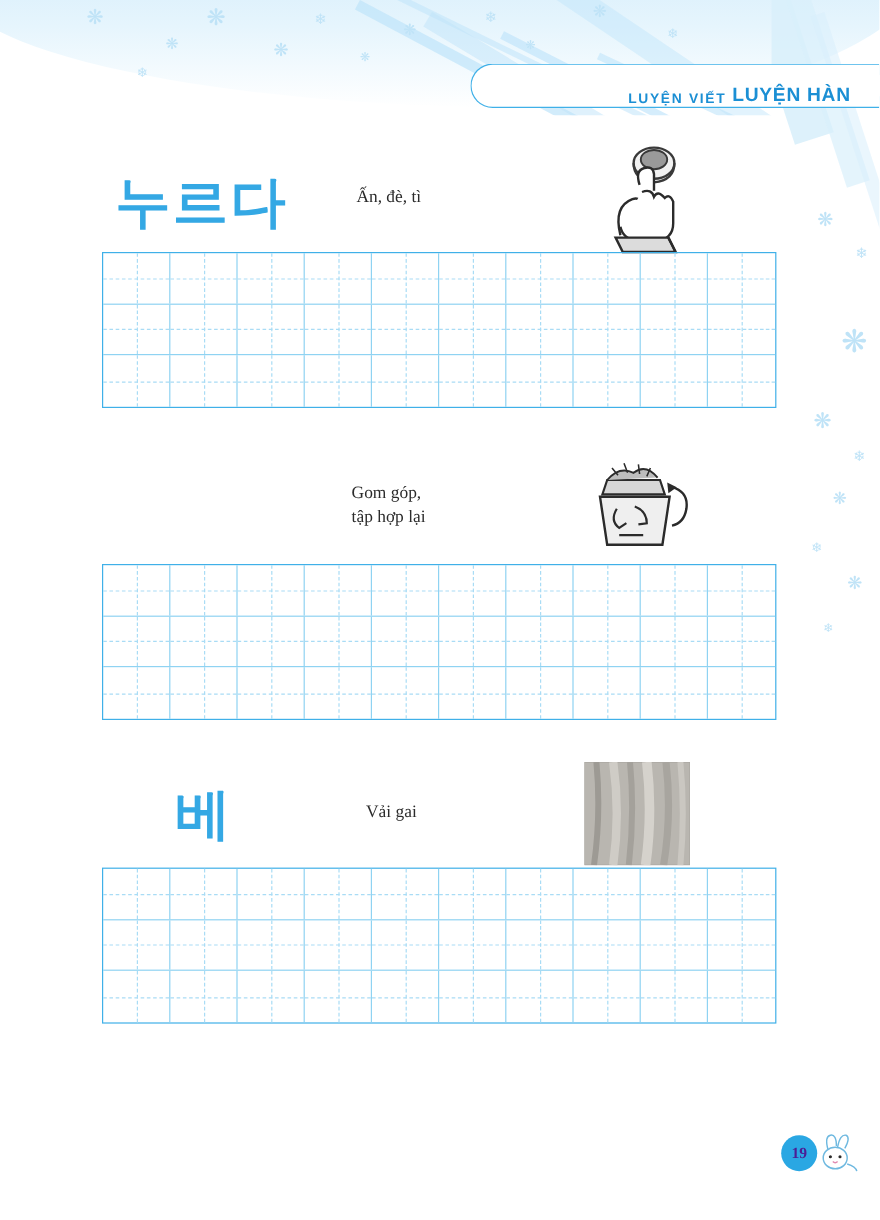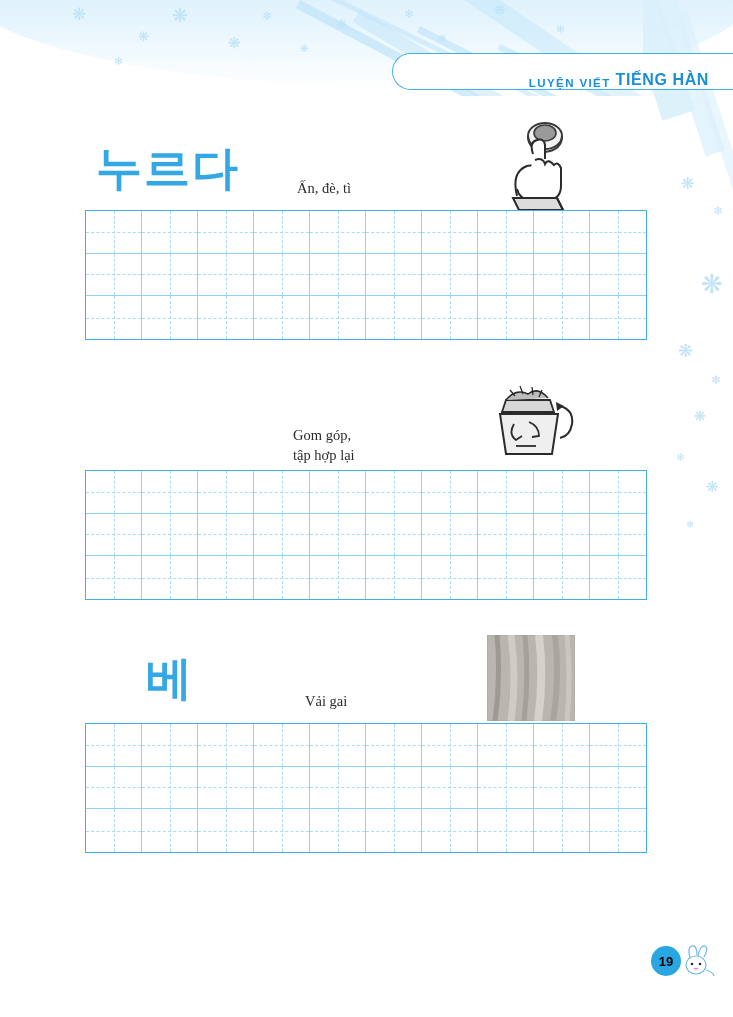--- a/index.html
+++ b/index.html
@@ -122,21 +122,20 @@
     letter-spacing: 2px;
     white-space: nowrap;
   }
   .meaning {
     position: absolute;
     color: #2b2b2b;
     font-family: "Liberation Serif", serif;
     font-size: 14.5px;
     line-height: 20px;
     white-space: pre-line;
-    margin-top: 24px;
   }
 
   
   .illus {
     position: absolute;
   }
 
   
   .grid {
     position: absolute;
@@ -173,22 +172,22 @@
   }
 
   
   .page-badge {
     position: absolute;
     left: 651px;
     top: 946px;
     width: 30px; height: 30px;
     border-radius: 50%;
     background: #2aa7e3;
-    color: #000000;
-    font-family: Liberation Sans, sans-serif;
+    color: #4c1d95;
+    font-family: Liberation Serif, serif;
     font-size: 13px;
     font-weight: bold;
     display: flex;
     align-items: center;
     justify-content: center;
   }
   .footer-mascot {
     position: absolute;
     left: 680px;
     top: 944px;
@@ -234,21 +233,21 @@
   <span class="snow" style="left:701px; top:272px; font-size:26px;">❋</span>
   <span class="snow" style="left:678px; top:342px; font-size:18px;">❋</span>
   <span class="snow" style="left:711px; top:374px; font-size:12px;">❄</span>
   <span class="snow" style="left:694px; top:410px; font-size:14px;">❋</span>
   <span class="snow" style="left:676px; top:452px; font-size:11px;">❄</span>
   <span class="snow" style="left:706px; top:480px; font-size:15px;">❋</span>
   <span class="snow" style="left:686px; top:520px; font-size:10px;">❄</span>
 
   <div class="header-tab">
     <span class="ht-text ht-small">LUYỆN VIẾT</span>
-    <span class="ht-text ht-big">TIẾNG HÀN</span>
+    <span class="ht-text ht-big">LUYỆN HÀN</span>
   </div>
 
   <div class="word-block" style="top:120px;">
     <div class="word-row">
       <div class="hangul" style="left:96px; top:18px;">누르다</div>
       <div class="meaning" style="left:297px; top:34px;">Ấn, đè, tì</div>
 
       <div class="illus" style="left:487px; top:-2px;">
         <svg width="90" height="98" viewBox="0 0 90 98">
           <ellipse cx="58" cy="18" rx="17" ry="13" fill="#f2f2f2" stroke="#3a3a3a" stroke-width="2"></ellipse>

